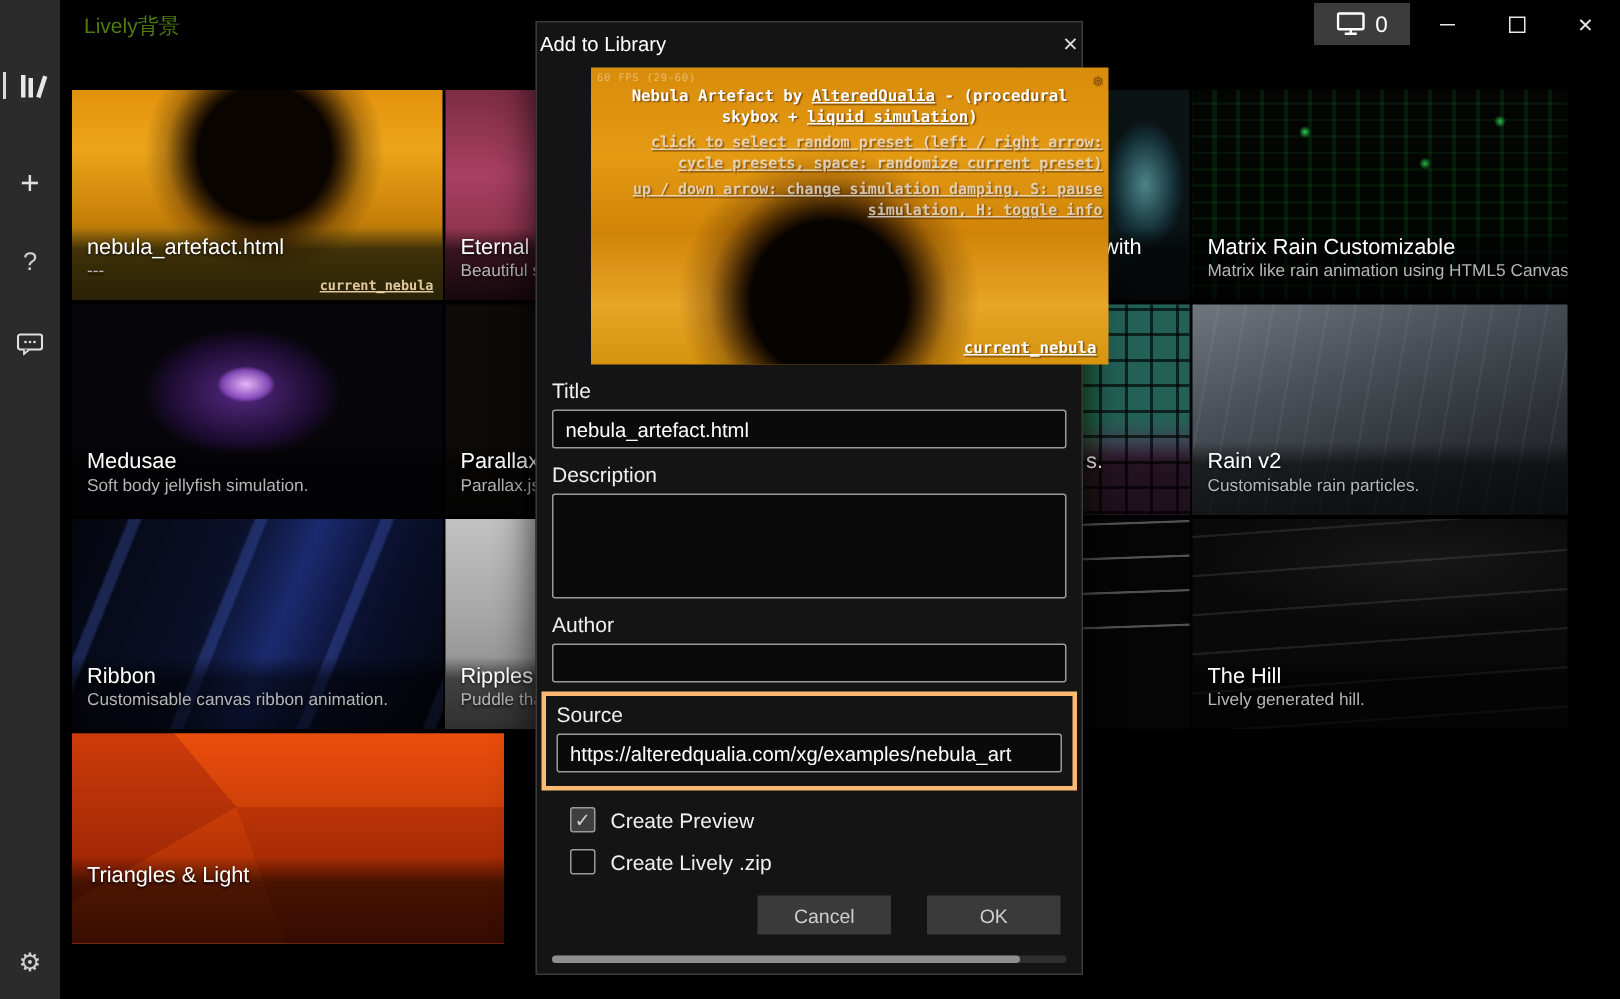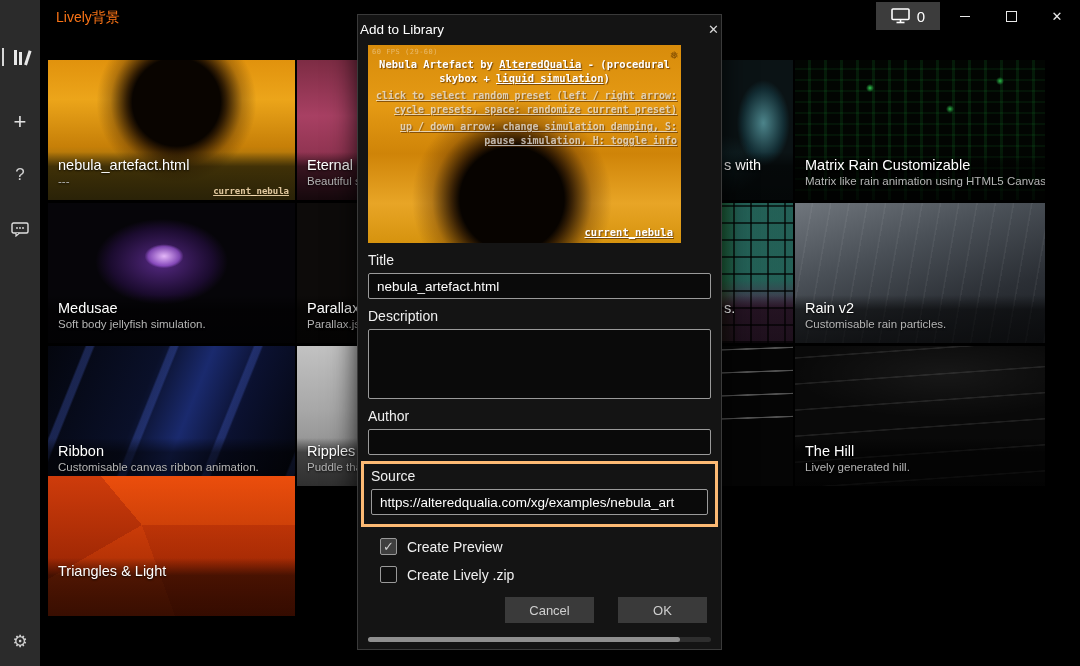--- a/index.html
+++ b/index.html
@@ -13,21 +13,21 @@
   .books{display:flex;align-items:flex-end;gap:2px;height:15px;}
   .books i{display:block;width:3px;height:15px;background:#e8e8e8;}
   .books i.b2{height:13px;}
   .books i.tilt{transform:rotate(18deg);transform-origin:bottom;}
   .plus-glyph{font-size:22px;font-weight:300;color:#e0e0e0;line-height:1;}
   .help-glyph{font-size:17px;color:#cfcfcf;}
   .gear-glyph{font-size:17px;color:#d0d0d0;}
 
   
   .titlebar{position:absolute;left:40px;top:0;width:1040px;height:34px;background:#000;z-index:4;}
-  .app-title{position:absolute;left:16px;top:9px;font-size:14px;color:#f97316;}
+  .app-title{position:absolute;left:16px;top:9px;font-size:14px;color:#4d7c0f;}
   .display-btn{position:absolute;right:140px;top:2px;width:64px;height:28px;background:#3c3c3c;
                display:flex;align-items:center;justify-content:center;gap:7px;color:#fff;font-size:15px;}
   .win-btn{position:absolute;top:0;width:46px;height:32px;display:flex;align-items:center;justify-content:center;color:#e8e8e8;font-size:13px;}
   .min-bar{display:block;width:10px;height:1px;background:#e8e8e8;}
   .max-box{display:block;width:9px;height:9px;border:1px solid #e8e8e8;}
 
   
   .tile{position:absolute;overflow:hidden;background:#111;}
   .tile-label{position:absolute;left:0;right:0;bottom:0;height:48px;padding:5px 10px 4px;
               background:linear-gradient(180deg,rgba(0,0,0,0) 0%,rgba(0,0,0,.55) 30%,rgba(0,0,0,.62) 100%);box-sizing:border-box;}
@@ -86,25 +86,25 @@
      #090909;}
 
   
   .dialog{position:absolute;left:357px;top:14px;width:365px;height:636px;background:#141414;
           border:1px solid #3a3a3a;box-sizing:border-box;z-index:10;box-shadow:0 0 26px rgba(0,0,0,.85);}
   .dlg-header{height:28px;display:flex;align-items:center;justify-content:space-between;padding:0 2px;text-align:right;}
   .dlg-title{font-size:13.5px;color:#fff;}
   .dlg-close{color:#d8d8d8;font-size:13px;cursor:default;}
   .dlg-body{padding:2px 10px 0;}
 
-  .preview{position:relative;width:313px;height:198px;overflow:hidden;
+  .preview{position:relative;width:345px;height:198px;overflow:hidden;
      background:
        radial-gradient(circle 58px at 46% 78%, #070300 0 52px, rgba(25,10,0,.85) 60px, rgba(90,45,0,.35) 80px, transparent 100px),
        linear-gradient(180deg,#d88c0b 0%,#e59a14 30%,#cf8408 55%,#e8a526 80%,#d6930e 100%);
-     font-family:"DejaVu Sans Mono",monospace;}
+     font-family:"DejaVu Sans Mono",monospace;margin-left:26px;}
   .pv-fps{position:absolute;left:4px;top:3px;font-size:7px;color:rgba(255,255,255,.38);letter-spacing:.5px;}
   .pv-snow{position:absolute;right:3px;top:2px;font-size:13px;color:rgba(120,70,0,.85);}
   .pv-heading{margin:12px 6px 4px;text-align:center;font-size:10.5px;font-weight:bold;color:#fff;
               text-shadow:1px 1px 1px rgba(80,40,0,.7);line-height:1.35;}
   .pv-heading .u{text-decoration:underline;}
   .pv-line{margin:3px 4px 0;text-align:right;font-size:10px;font-weight:bold;color:rgba(240,240,240,.72);
            text-shadow:1px 1px 1px rgba(80,40,0,.6);line-height:1.4;text-decoration:underline;}
   .pv-mark{position:absolute;right:8px;bottom:5px;font-size:10.5px;font-weight:bold;color:#fff;
            text-decoration:underline;text-shadow:1px 1px 1px rgba(80,40,0,.7);}
 
@@ -192,21 +192,21 @@
     <div class="tile-title">Medusae</div>
     <div class="tile-sub">Soft body jellyfish simulation.</div>
   </div>
 </div>
 <div class="tile bg-ribbon" style="left:48px;top:346px;width:247px;height:140px">
   <div class="tile-label">
     <div class="tile-title">Ribbon</div>
     <div class="tile-sub">Customisable canvas ribbon animation.</div>
   </div>
 </div>
-<div class="tile bg-triangles" style="left:48px;top:476px;width:247px;height:140px">
+<div class="tile bg-triangles" style="left:48px;top:489px;width:288px;height:140px">
   <div class="tile-label" style="height:58px;z-index:2">
     <div class="tile-title">Triangles &amp; Light</div>
   </div>
 </div>
 
 <div class="tile bg-eternal" style="left:297px;top:60px;width:247px;height:140px">
   <div class="tile-label">
     <div class="tile-title">Eternal Li</div>
     <div class="tile-sub">Beautiful s</div>
   </div>

